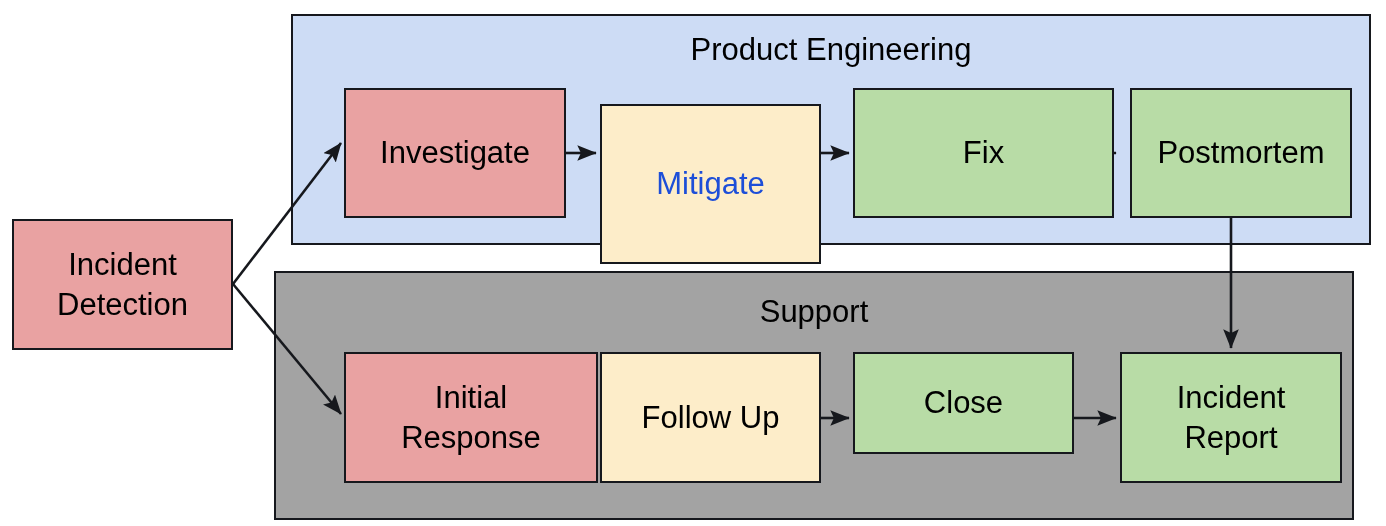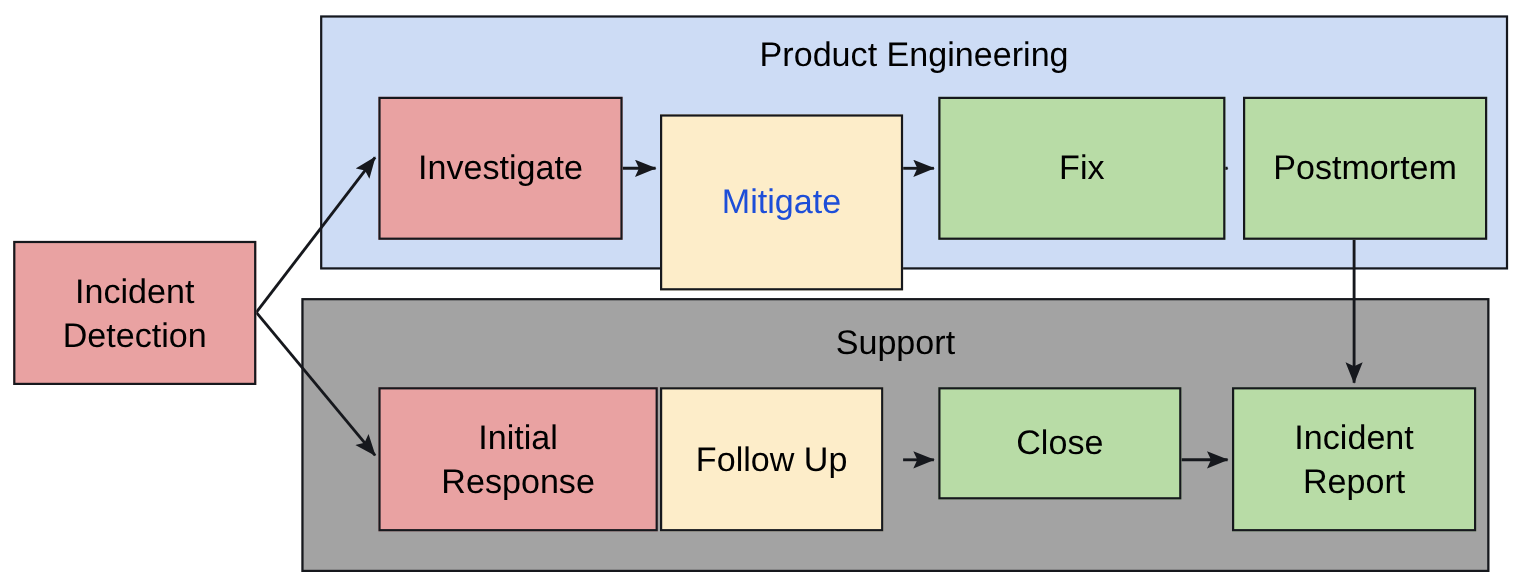--- a/index.html
+++ b/index.html
@@ -109,21 +109,21 @@
   <div class="node fill-green" id="node-3" style="left: 853px; top: 88px; width: 261px; height: 130px; background: rgb(184, 220, 166); border-color: rgb(22, 24, 29); color: rgb(0, 0, 0);">
       <span>Fix</span>
     </div>
   <div class="node fill-green" id="node-4" style="left: 1120px; top: 88px; width: 222px; height: 130px; background: rgb(184, 220, 166); border-color: rgb(22, 24, 29); color: rgb(0, 0, 0); margin-left: 10px;">
       <span>Postmortem</span>
     </div>
   <div class="node fill-red" id="node-5" style="left: 344px; top: 352px; width: 254px; height: 131px; background: rgb(233, 162, 162); border-color: rgb(22, 24, 29); color: rgb(0, 0, 0);">
       <span>Initial
 Response</span>
     </div>
-  <div class="node fill-yellow" id="node-6" style="left: 600px; top: 352px; width: 203px; height: 131px; background: rgb(253, 237, 201); border-color: rgb(22, 24, 29); color: rgb(0, 0, 0);">
+  <div class="node fill-yellow" id="node-6" style="left: 600px; top: 352px; width: 221px; height: 131px; background: rgb(253, 237, 201); border-color: rgb(22, 24, 29); color: rgb(0, 0, 0);">
       <span>Follow Up</span>
     </div>
   <div class="node fill-green" id="node-7" style="left: 853px; top: 352px; width: 221px; height: 102px; background: rgb(184, 220, 166); border-color: rgb(22, 24, 29); color: rgb(0, 0, 0);">
       <span>Close</span>
     </div>
   <div class="node fill-green" id="node-8" style="left: 1120px; top: 352px; width: 222px; height: 131px; background: rgb(184, 220, 166); border-color: rgb(22, 24, 29); color: rgb(0, 0, 0);">
       <span>Incident
 Report</span>
     </div>
 

